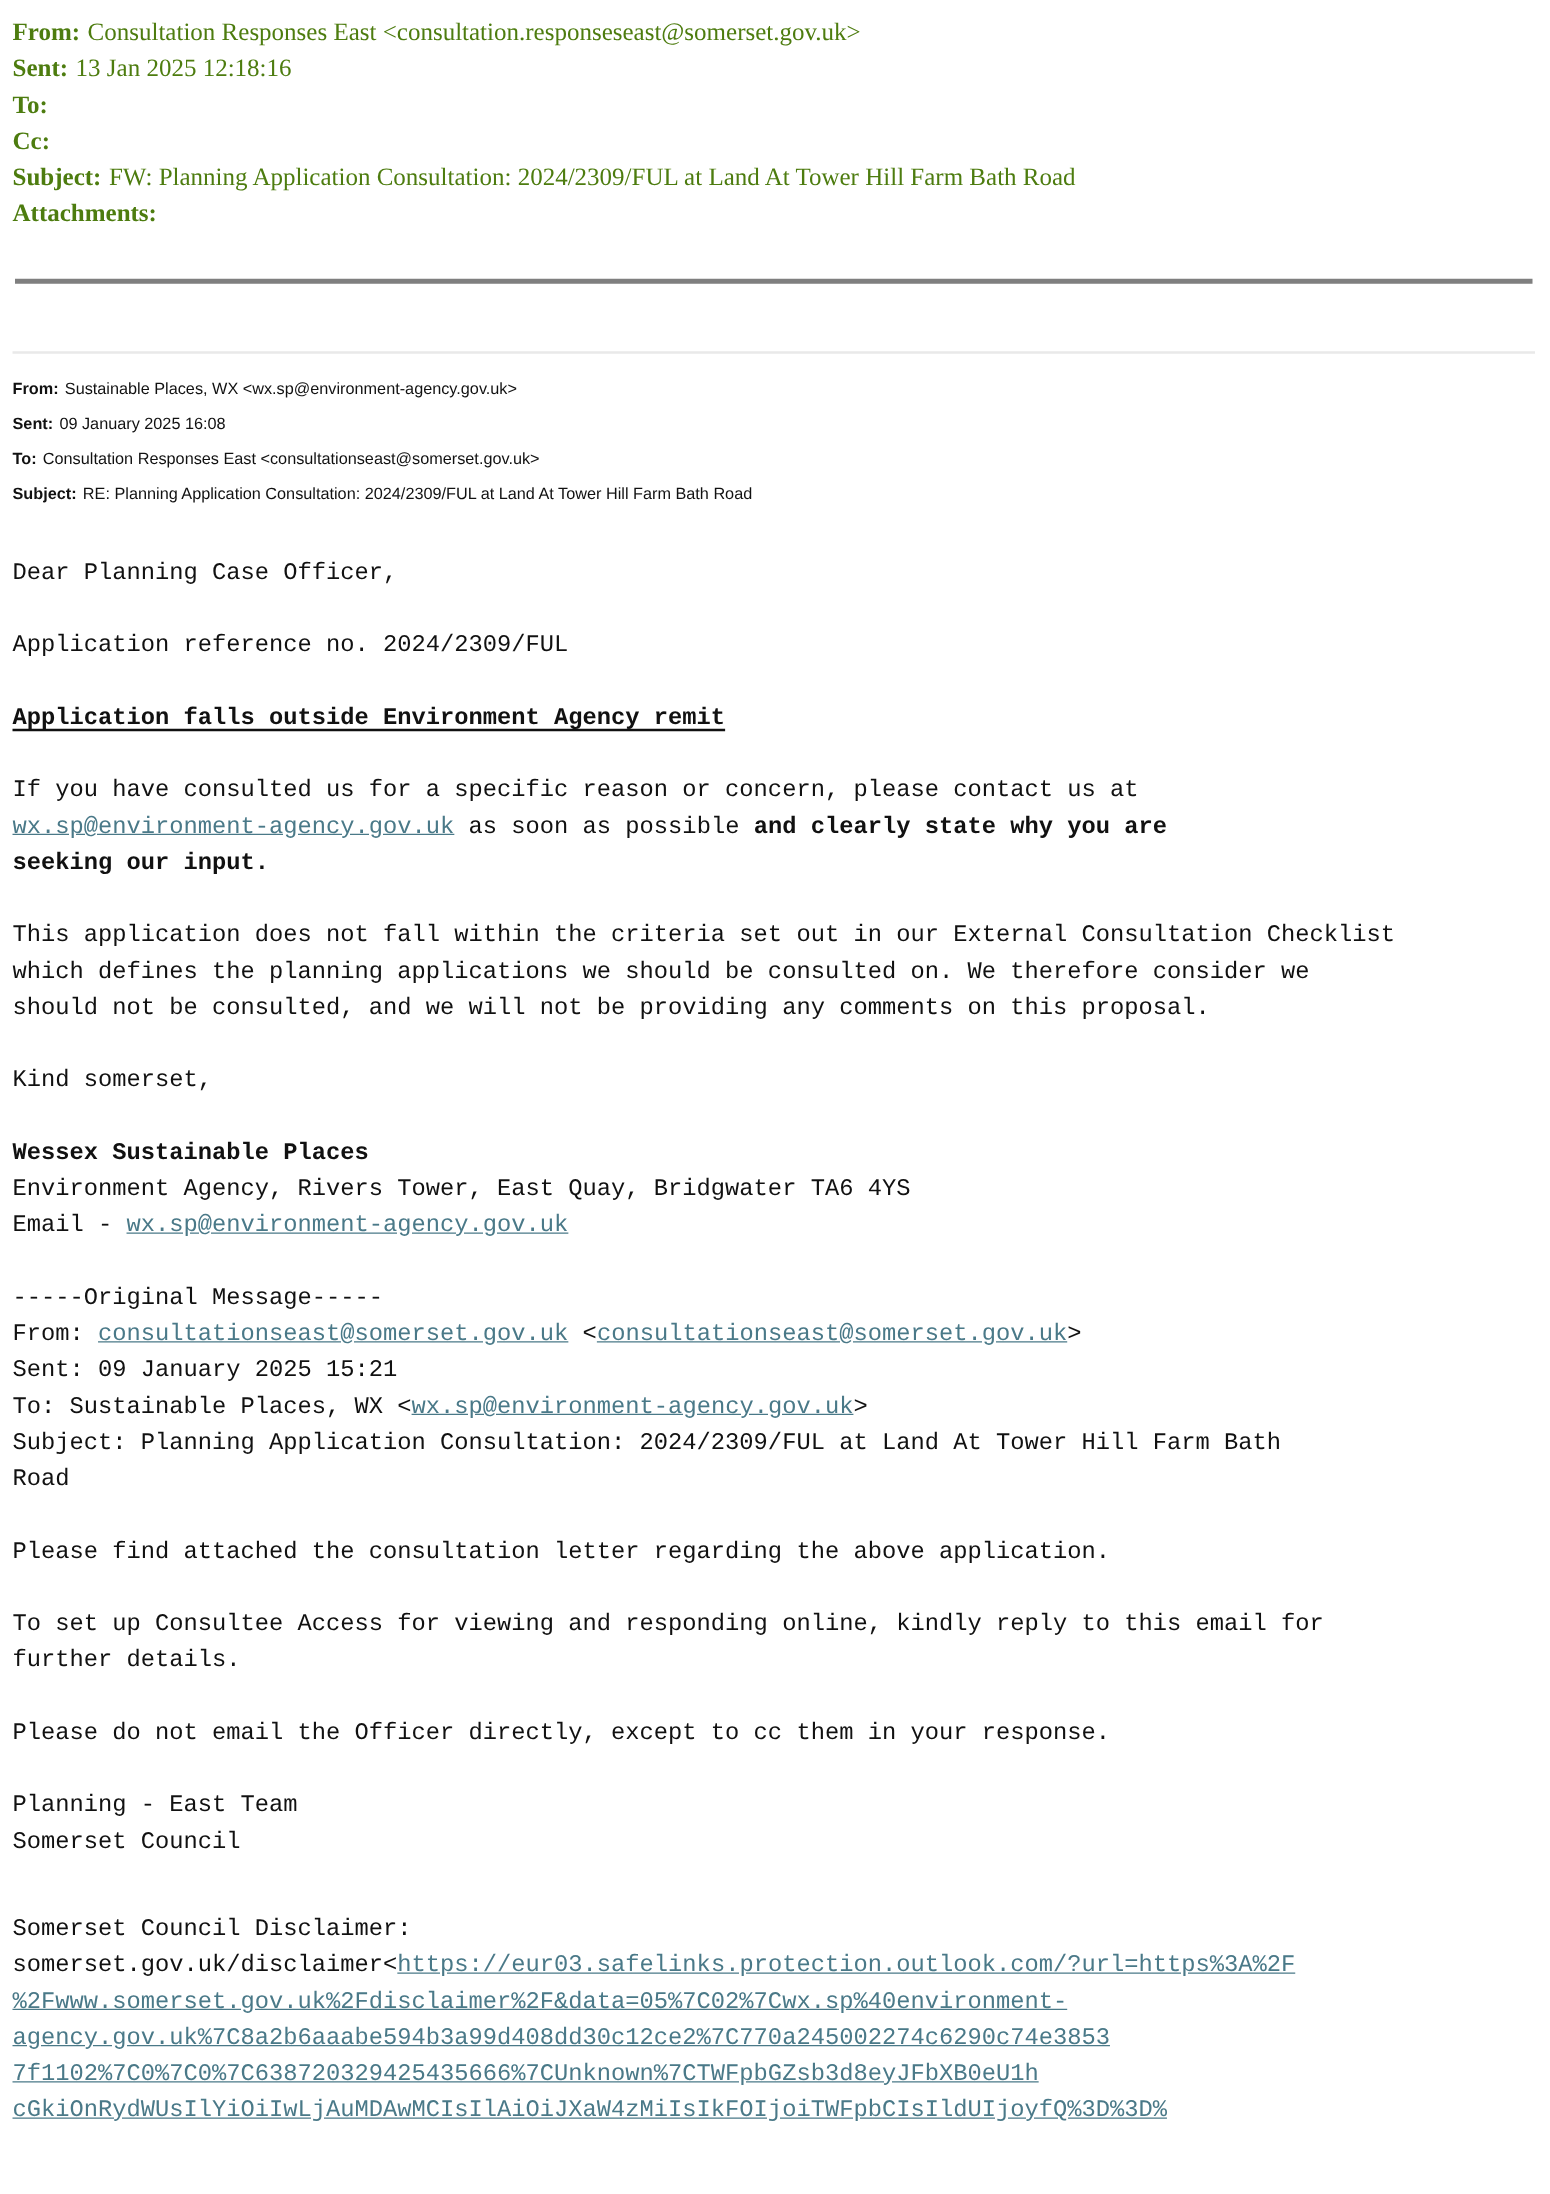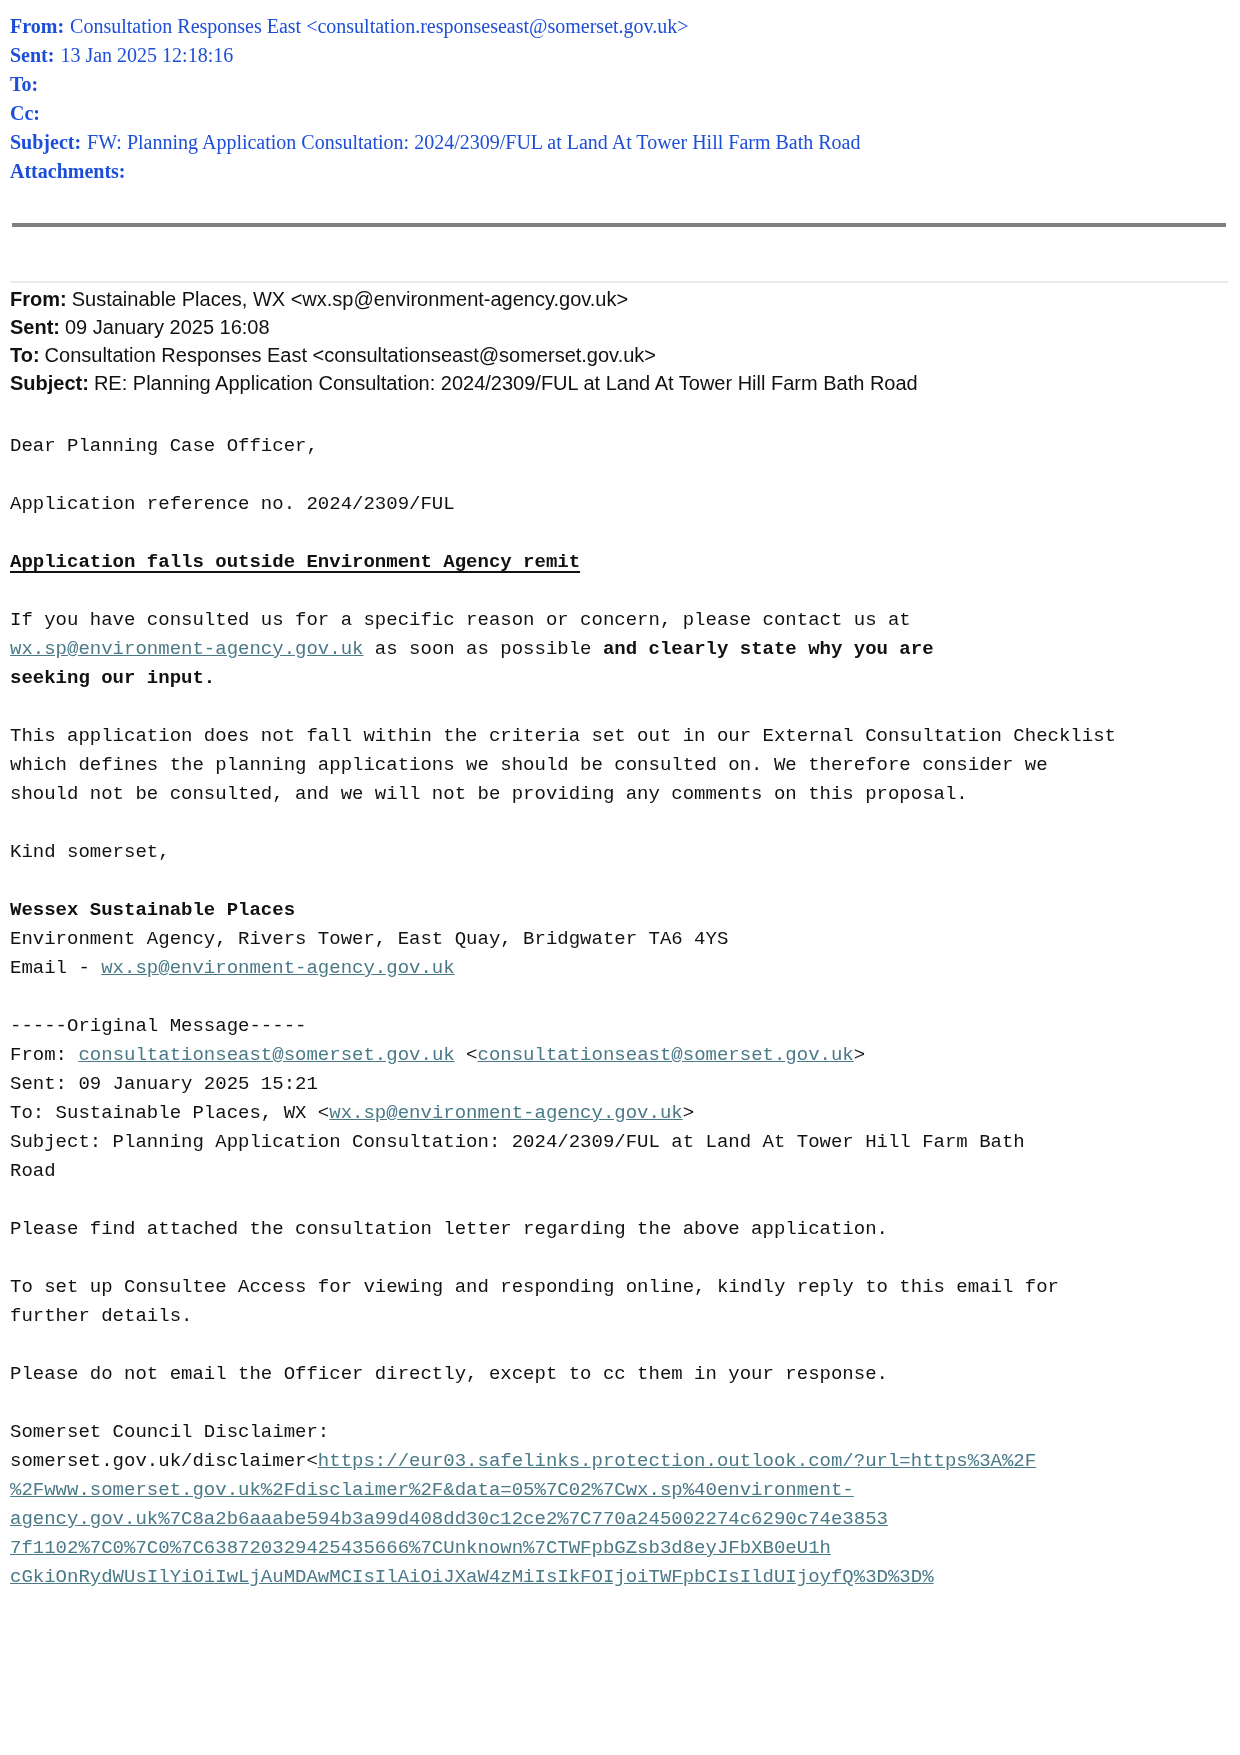--- a/index.html
+++ b/index.html
@@ -13,36 +13,36 @@
     overflow:hidden;
   }
   
   [data-bind]{white-space:pre-wrap;}
 
   
   .outer-header{
     font-family:"Liberation Serif", serif;
     font-size:20px;
     line-height:29px;
-    color:#1d4ed8;
+    color:#4d7c0f;
   }
   .outer-header .field-label{font-weight:bold;padding-right:6px;}
 
   .rule-thick{
     height:4px;background:#7f7f7f;border:0;margin:37px 2px 0 2px;
   }
   .rule-light{
     height:2px;background:#e9e9e9;border:0;margin:54px 0 0 0;
   }
 
   
   .inner-header{
-    margin-top:2px;
+    margin-top:14px;
     font-family:"Liberation Sans", sans-serif;
-    font-size:20px;
+    font-size:13px;
     line-height:28px;
     color:#111111;
   }
   .inner-header .field-label{font-weight:bold;padding-right:5px;}
 
   
   .email-body{
     margin-top:35px;
     font-family:Liberation Mono, monospace;
     font-size:19px;
@@ -123,20 +123,22 @@
 Road</div>
     </div>
 
     <div class="para" data-bind="body.para_attached">Please find attached the consultation letter regarding the above application.</div>
 
     <div class="para" data-bind="body.para_consultee">To set up Consultee Access for viewing and responding online, kindly reply to this email for
 further details.</div>
 
     <div class="para" data-bind="body.para_officer">Please do not email the Officer directly, except to cc them in your response.</div>
 
+    <div class="para team-block" data-bind="body.team">Planning - East Team
+Somerset Council</div>
 
     <div class="para"><span data-bind="body.disclaimer_label">Somerset Council Disclaimer:
 somerset.gov.uk/disclaimer&lt;</span><a class="link" data-bind="body.disclaimer_link">https://eur03.safelinks.protection.outlook.com/?url=https%3A%2F
 %2Fwww.somerset.gov.uk%2Fdisclaimer%2F&amp;data=05%7C02%7Cwx.sp%40environment-
 agency.gov.uk%7C8a2b6aaabe594b3a99d408dd30c12ce2%7C770a245002274c6290c74e3853
 7f1102%7C0%7C0%7C638720329425435666%7CUnknown%7CTWFpbGZsb3d8eyJFbXB0eU1h
 cGkiOnRydWUsIlYiOiIwLjAuMDAwMCIsIlAiOiJXaW4zMiIsIkFOIjoiTWFpbCIsIldUIjoyfQ%3D%3D%</a></div>
 
   </div>
 </div>

